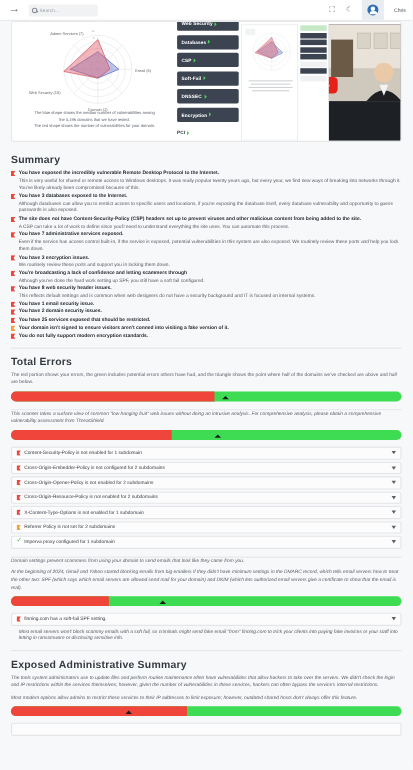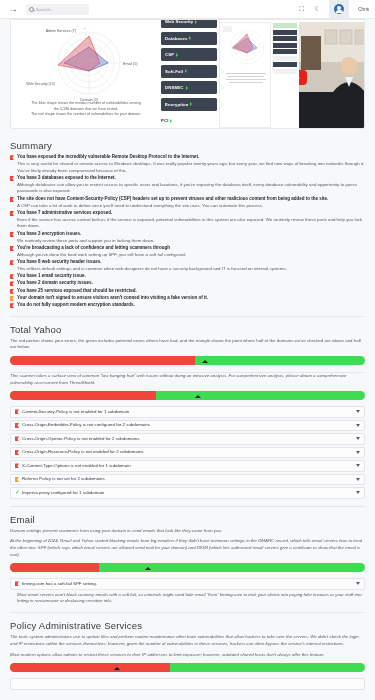--- a/index.html
+++ b/index.html
@@ -59,21 +59,21 @@
   .mini-row.light { background:#f0f1f3; }
   .video { flex:1; background:#1d2126; position:relative; overflow:hidden; }
   .play {
     position:absolute; left:-14px; top:48px; width:22px; height:15px; background:#e62117;
     border-radius:4px; display:flex; align-items:center; justify-content:center; z-index:4;
   }
   .play:after { content:""; border-left:6px solid #fff; border-top:4px solid transparent; border-bottom:4px solid transparent; margin-left:2px;}
 
   
   .body { position:absolute; top:133px; left:0; right:0; bottom:0; padding:0 10px; }
-  .sect-title { font-size:9.5px; font-weight:normal; color:#343a40; margin:7px 0 3px 0; letter-spacing:.2px; }
+  .sect-title { font-size:9.5px; font-weight:bold; color:#343a40; margin:7px 0 3px 0; letter-spacing:.2px; }
   .sect-desc { font-size:4.4px; line-height:1.5; color:#555b62; font-style:italic; margin:0 0 4px 0; }
   .sect-desc.plain { font-style:normal; }
   .hr { height:1px; background:#e4e6e9; margin:7px 0 0 0; }
 
   
   .sum { list-style:none; margin:0; padding:0; }
   .sum li { position:relative; padding-left:7px; margin-bottom:0.5px; }
   .sum .hd { font-size:4.5px; font-weight:bold; color:#23282d; line-height:1.5; }
   .sum .bd { font-size:4.4px; color:#55595f; line-height:1.55; padding-left:0px; }
   .flag { position:absolute; left:0; top:1.2px; width:4px; height:5px; }
@@ -303,21 +303,21 @@
           <span class="flag amber"></span>
           <div class="hd">Your domain isn't signed to ensure visitors aren't conned into visiting a fake version of it.</div>
         </li>
         <li>
           <span class="flag red"></span>
           <div class="hd">You do not fully support modern encryption standards.</div>
         </li>
       </ul>
 
     <div class="hr"></div>
-    <div class="sect-title">Total Yahoo</div>
+    <div class="sect-title">Total Errors</div>
     <div class="sect-desc plain">The red portion shows your errors, the green includes potential errors others have had, and the triangle shows the point where half of the domains we've checked are above and half are below.</div>
     <div class="bar">
       <div class="red" id="bar-total-red" style="width: 52%;"></div>
       <div class="tri" id="bar-total-tri" style="left: calc(55% - 3px);"></div>
     </div>
 
     <div class="hr"></div>
     <div class="sect-desc">This scanner takes a surface view of common "low hanging fruit" web issues without doing an intrusive analysis. For comprehensive analysis, please obtain a comprehensive vulnerability assessment from ThreatShield.</div>
     <div class="bar">
       <div class="red" id="bar-web-red" style="width: 41%;"></div>
@@ -355,38 +355,37 @@
           <span class="chev"></span>
         </div>
         <div class="row">
           <span class="mk ok">✓</span>
           <span class="txt">Imperva proxy configured for 1 subdomain</span>
           <span class="chev"></span>
         </div>
       </div>
 
     <div class="hr"></div>
-    <div class="sect-title">Email</div>
     <div class="sect-desc">Domain settings prevent scammers from using your domain to send emails that look like they came from you.</div>
     <div class="sect-desc">At the beginning of 2024, Gmail and Yahoo started blocking emails from big emailers if they didn't have minimum settings in the DMARC record, which tells email servers how to treat the other two: SPF (which says which email servers are allowed send mail for your domain) and DKIM (which lets authorized email servers give a certificate to show that the email is real).</div>
     <div class="bar">
       <div class="red" id="bar-email-red" style="width: 25%;"></div>
       <div class="tri" id="bar-email-tri" style="left: calc(39% - 3px);"></div>
     </div>
     <div class="rows" id="email-rows">
         <div class="row">
           <span class="mk red"></span>
           <span class="txt">finning.com has a soft-fail SPF setting.</span>
           <span class="chev"></span>
         </div>
       </div>
     <div class="note">Most email servers won't block scammy emails with a soft fail, so criminals might send fake email "from" finning.com to trick your clients into paying fake invoices or your staff into letting in ransomware or disclosing sensitive info.</div>
 
     <div class="hr"></div>
-    <div class="sect-title">Policy Administrative Services</div>
+    <div class="sect-title">Exposed Administrative Summary</div>
     <div class="sect-desc">The tools system administrators use to update files and perform routine maintenance often have vulnerabilities that allow hackers to take over the servers. We didn't check the login and IP restrictions within the services themselves; however, given the number of vulnerabilities in these services, hackers can often bypass the service's internal restrictions.</div>
     <div class="sect-desc">Most modern options allow admins to restrict these services to their IP addresses to limit exposure; however, outdated shared hosts don't always offer this feature.</div>
     <div class="bar">
       <div class="red" id="bar-admin-red" style="width: 45%;"></div>
       <div class="tri" id="bar-admin-tri" style="left: calc(30% - 3px);"></div>
     </div>
     <div class="rows" id="admin-rows">
         <div class="row"></div>
       </div>
 

